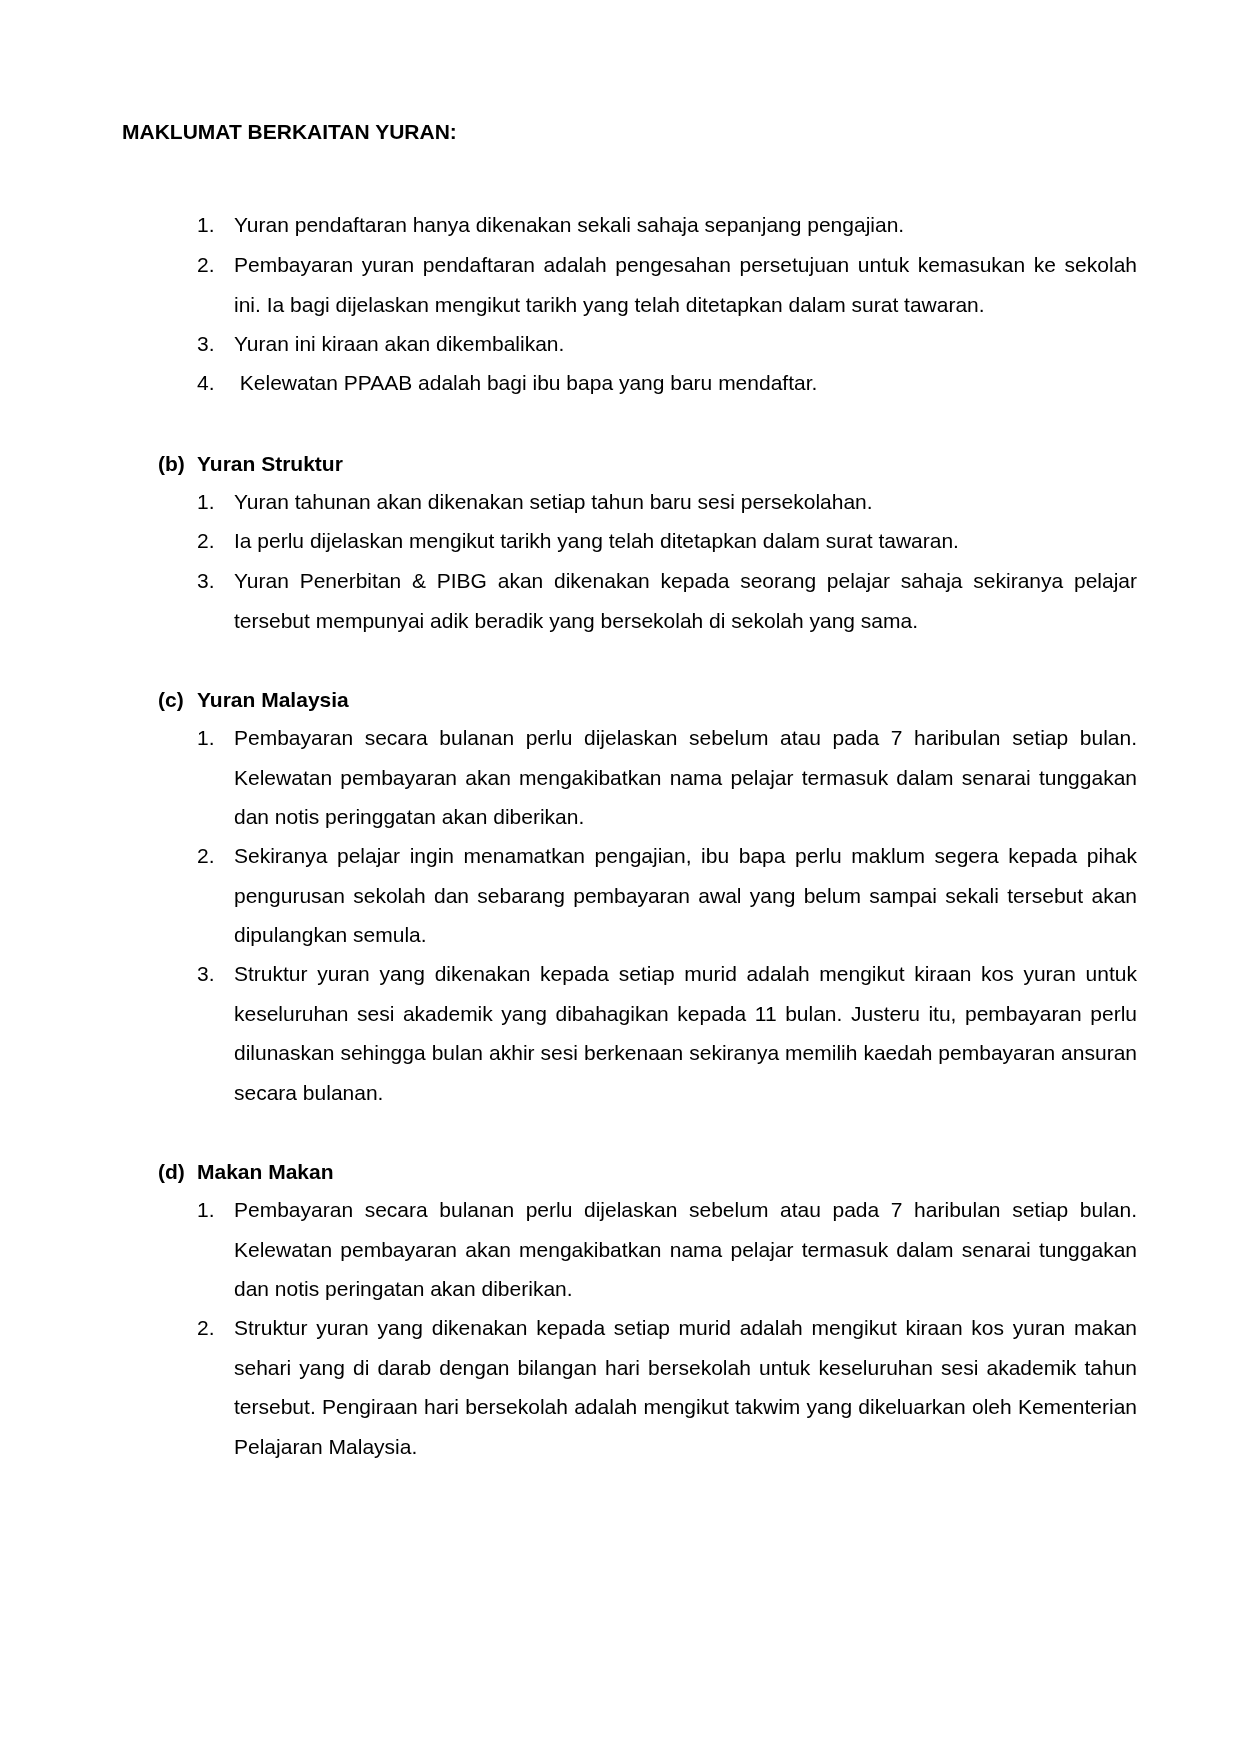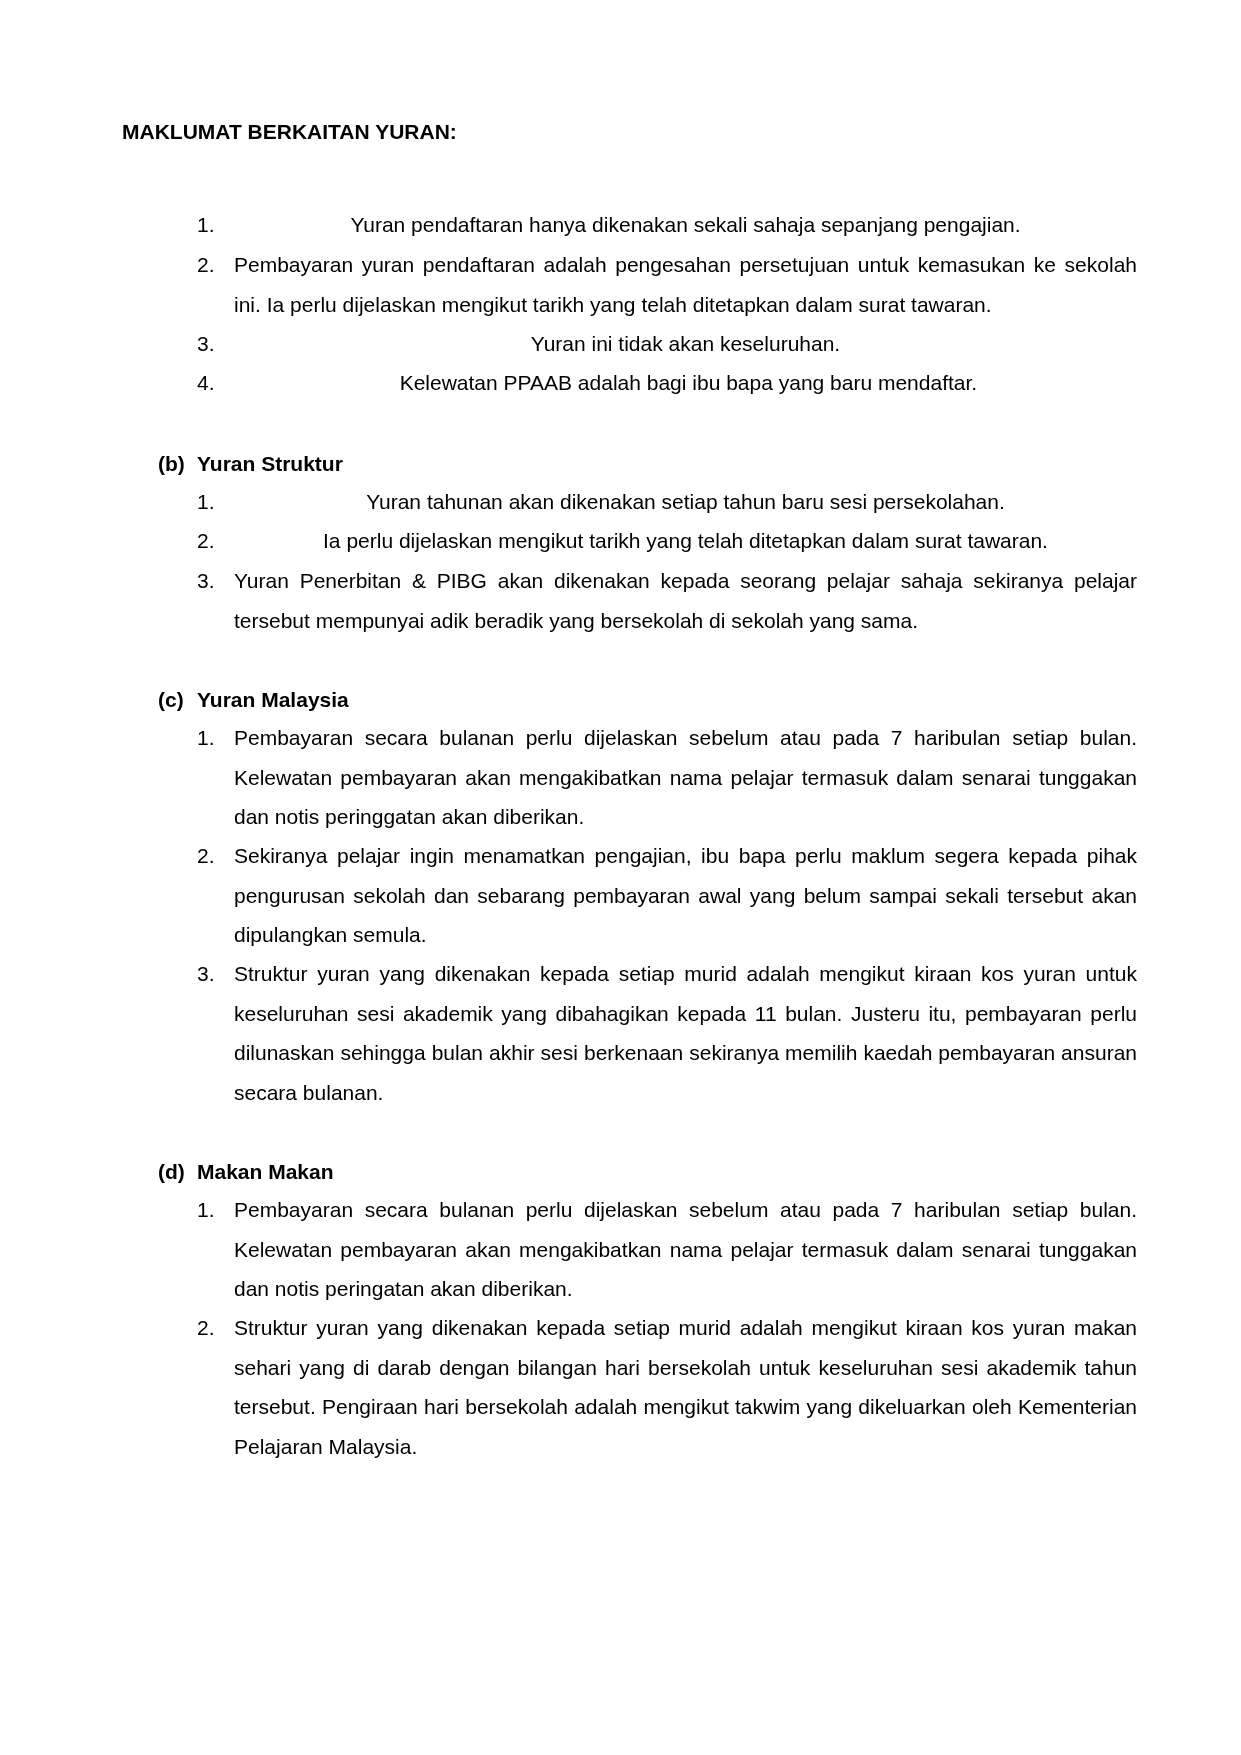--- a/index.html
+++ b/index.html
@@ -13,39 +13,39 @@
   }
   .section-heading {
     position: absolute; left: 149px; font-weight: bold; font-size: 21px; white-space: nowrap;
   }
   .section-heading .letter { display: inline-block; width: 39px; }
   .item {
     position: absolute; left: 188px; width: 940px; line-height: 39.5px; font-size: 21px;
   }
   .item .num { position: absolute; left: 0; top: 0; }
   .item .text { display: block; margin-left: 37px; text-align: justify; }
-  .item .text.nojust { text-align: center; }
+  .item .text.nojust { text-align: left; }
 </style>
 </head>
 <body>
 
 <div class="page">
   <div class="main-title">MAKLUMAT BERKAITAN YURAN:</div>
 
   <div class="item" style="top:205px">
     <span class="num">1.</span>
     <span class="text nojust">Yuran pendaftaran hanya dikenakan sekali sahaja sepanjang pengajian.</span>
   </div>
   <div class="item" style="top:245px">
     <span class="num">2.</span>
-    <span class="text">Pembayaran yuran pendaftaran adalah pengesahan persetujuan untuk kemasukan ke sekolah ini. Ia perlu dijelaskan mengikut tarikh yang telah ditetapkan dalam surat tawaran.</span>
+    <span class="text">Pembayaran yuran pendaftaran adalah pengesahan persetujuan untuk kemasukan ke sekolah ini. Ia bagi dijelaskan mengikut tarikh yang telah ditetapkan dalam surat tawaran.</span>
   </div>
   <div class="item" style="top:324px">
     <span class="num">3.</span>
-    <span class="text nojust">Yuran ini tidak akan keseluruhan.</span>
+    <span class="text nojust">Yuran ini kiraan akan dikembalikan.</span>
   </div>
   <div class="item" style="top:363px">
     <span class="num">4.</span>
     <span class="text nojust" style="white-space:pre"> Kelewatan PPAAB adalah bagi ibu bapa yang baru mendaftar.</span>
   </div>
 
   <div class="section-heading" style="top:452px">
     <span class="letter">(b)</span><span>Yuran Struktur</span>
   </div>
   <div class="item" style="top:482px">

